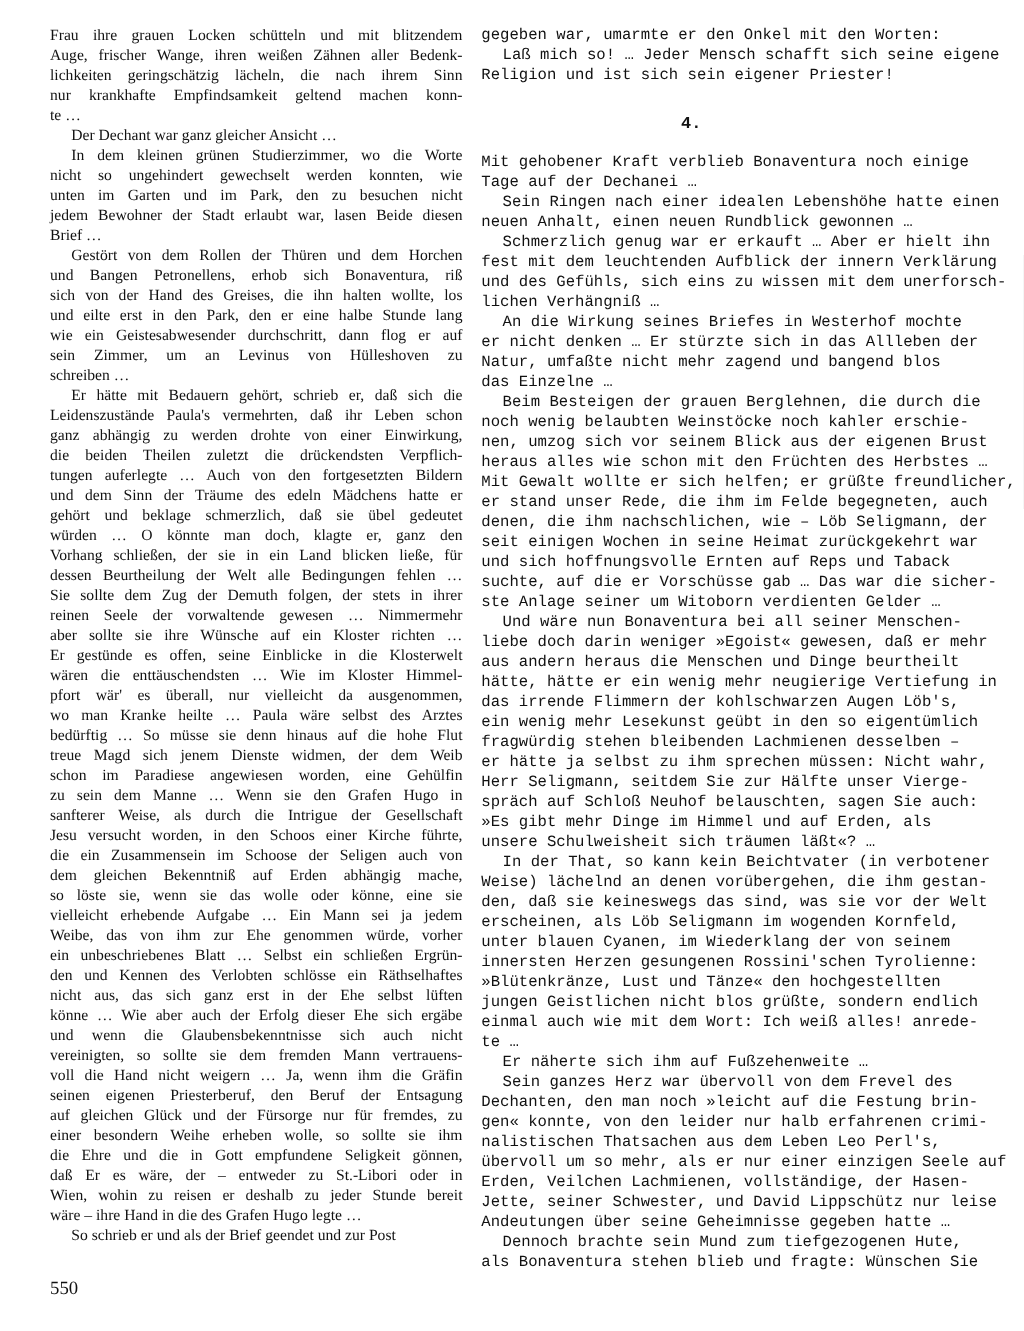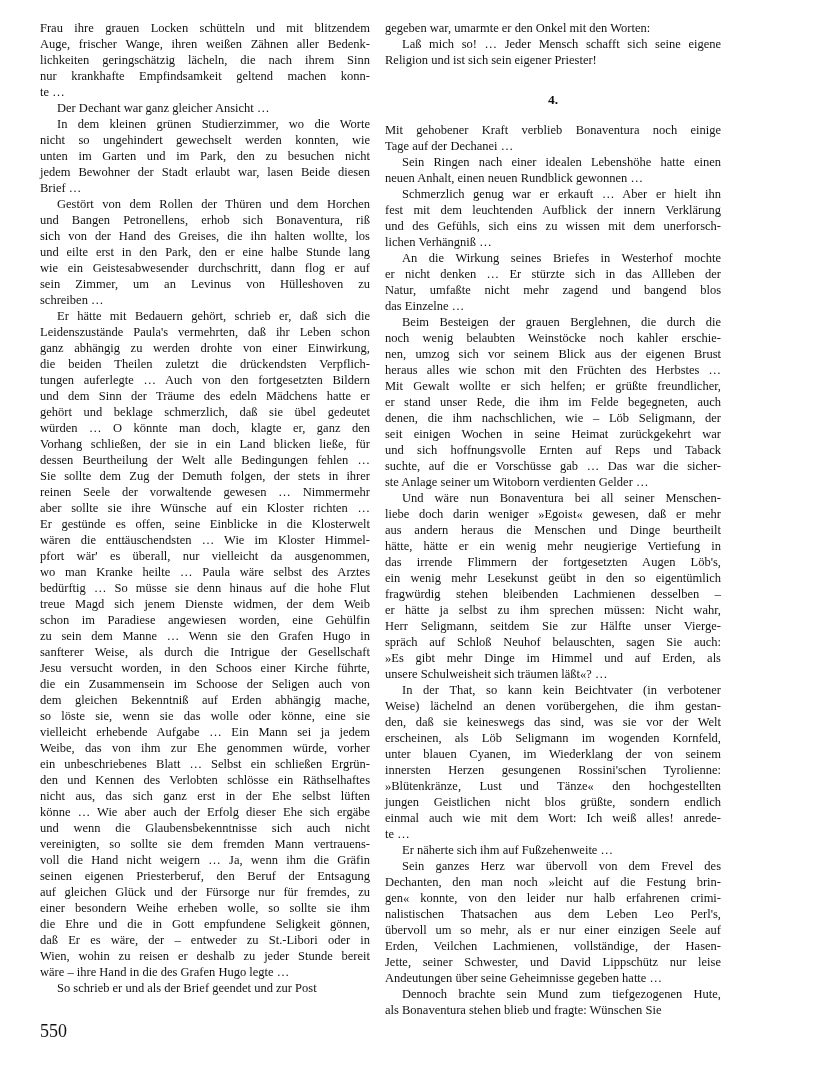--- a/index.html
+++ b/index.html
@@ -11,37 +11,37 @@
     font-family:"Liberation Serif","DejaVu Serif",serif;
     font-size:12.5px;
     line-height:16px;
     box-sizing:border-box;
     padding:20px 0 0 40px;
     overflow:hidden;
   }
   .columns{display:flex;}
   .col{flex:0 0 auto;}
   .col-left{width:330px;margin-right:15px;}
-  .col-right{width:336px;}
+  .col-right{width:336px;font-family:Liberation Mono, monospace;}
   .para{margin:0;}
   .line{
     white-space:nowrap;
     text-align:justify;
     text-align-last:left;
   }
   .line.jl{text-align-last:justify;}
   .para.indent .line:first-child{text-indent:17px;}
   .chapter-heading{
     text-align:center;
     font-weight:bold;
     font-size:13.5px;
     margin:24px 0 14px 0;
   }
   .page-number{
-    font-size:18px;
+    font-size:15px;
     margin-top:5px;
   }
 </style>
 </head>
 <body>
 
 <div class="page">
   <div class="columns">
     <div class="col col-left" id="col-left">
         <div class="para">
@@ -158,21 +158,21 @@
           <div class="line jl">seit einigen Wochen in seine Heimat zurückgekehrt war</div>
           <div class="line jl">und sich hoffnungsvolle Ernten auf Reps und Taback</div>
           <div class="line jl">suchte, auf die er Vorschüsse gab … Das war die sicher-</div>
           <div class="line">ste Anlage seiner um Witoborn verdienten Gelder …</div>
         </div>
         <div class="para indent">
           <div class="line jl">Und wäre nun Bonaventura bei all seiner Menschen-</div>
           <div class="line jl">liebe doch darin weniger »Egoist« gewesen, daß er mehr</div>
           <div class="line jl">aus andern heraus die Menschen und Dinge beurtheilt</div>
           <div class="line jl">hätte, hätte er ein wenig mehr neugierige Vertiefung in</div>
-          <div class="line jl">das irrende Flimmern der fortgesetzten Augen Löb's,</div>
+          <div class="line jl">das irrende Flimmern der kohlschwarzen Augen Löb's,</div>
           <div class="line jl">ein wenig mehr Lesekunst geübt in den so eigentümlich</div>
           <div class="line jl">fragwürdig stehen bleibenden Lachmienen desselben –</div>
           <div class="line jl">er hätte ja selbst zu ihm sprechen müssen: Nicht wahr,</div>
           <div class="line jl">Herr Seligmann, seitdem Sie zur Hälfte unser Vierge-</div>
           <div class="line jl">spräch auf Schloß Neuhof belauschten, sagen Sie auch:</div>
           <div class="line jl">»Es gibt mehr Dinge im Himmel und auf Erden, als</div>
           <div class="line">unsere Schulweisheit sich träumen läßt«? …</div>
         </div>
         <div class="para indent">
           <div class="line jl">In der That, so kann kein Beichtvater (in verbotener</div>

